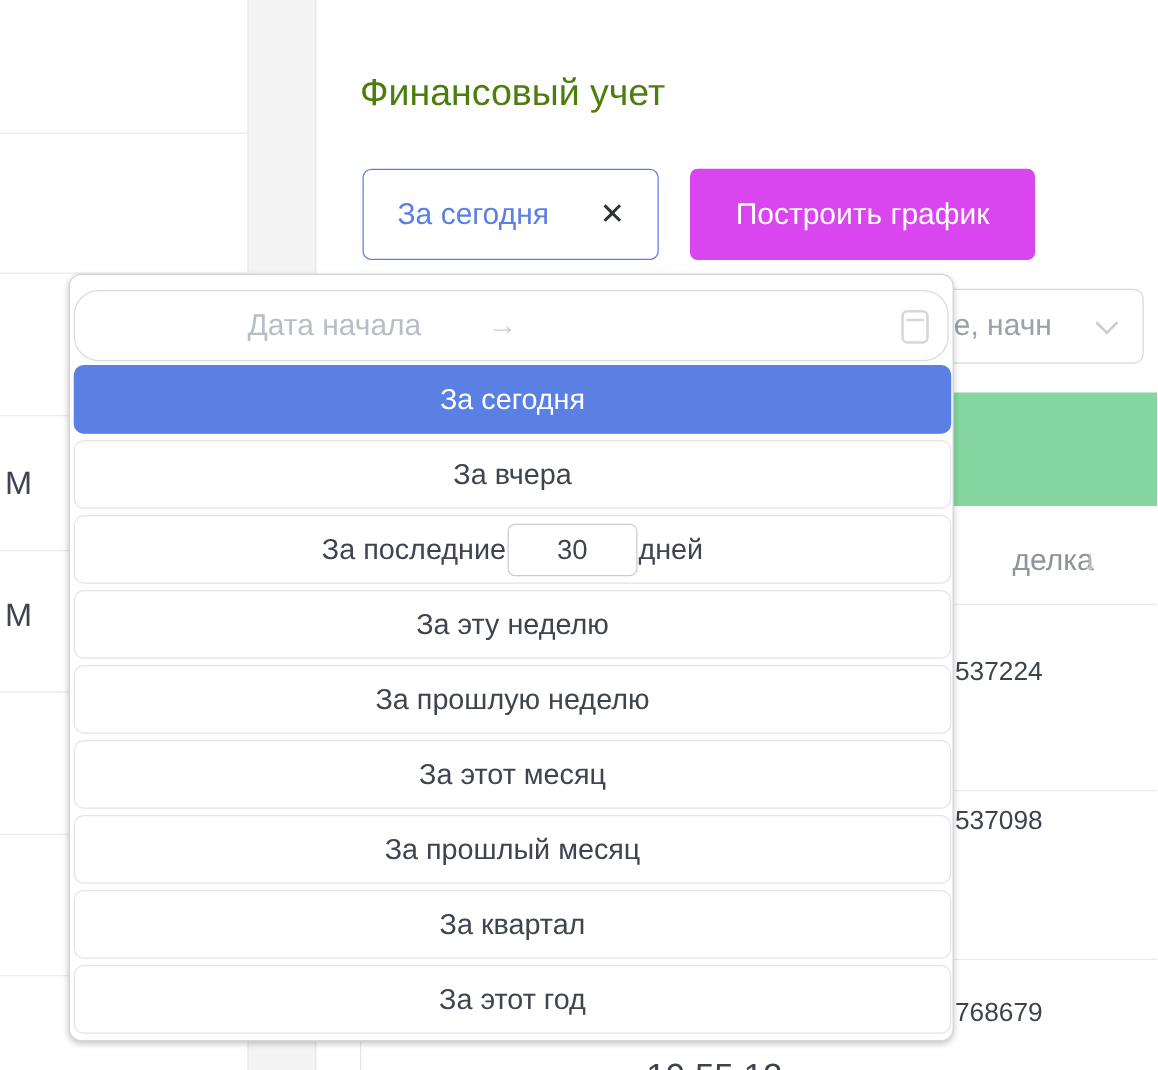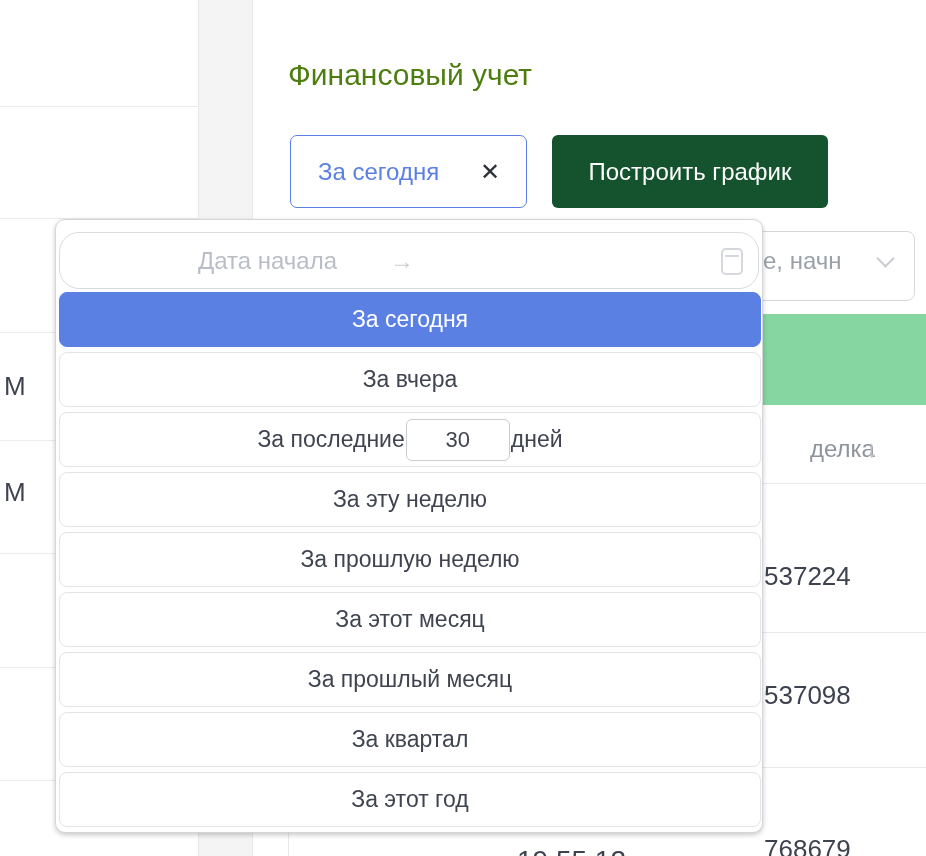--- a/index.html
+++ b/index.html
@@ -19,41 +19,41 @@
   .page-title { position:absolute; left:288px; top:58px; font-size:30px; color:#4d7c0f; z-index:2; }
 
   .period-trigger { position:absolute; left:290px; top:135px; width:237px; height:73px;
                     border:1.5px solid #5b80e4; border-radius:7px; background:#fff;
                     display:flex; align-items:center; z-index:2; cursor:pointer; }
   .period-trigger .trigger-label { margin-left:27px; font-size:24px; color:#5b80e4; }
   .period-trigger .clear-x { position:absolute; right:26px; top:50%; transform:translateY(-50%);
                              font-size:24px; color:#2e3239; font-weight:300; cursor:pointer; }
 
   .build-btn { position:absolute; left:552px; top:135px; width:276px; height:73px;
-               background:#14532d; border:none; border-radius:6px; color:#fff;
+               background:#d946ef; border:none; border-radius:6px; color:#fff;
                font-size:24px; font-family:"Liberation Sans", sans-serif;
                display:flex; align-items:center; justify-content:center; z-index:2; cursor:pointer; }
 
   
-  .right-select { position:absolute; left:700px; top:231px; width:215px; height:70px;
+  .right-select { position:absolute; left:700px; top:231px; width:215px; height:60px;
                   background:#fff; border:1px solid #d6d8dc; border-radius:8px; z-index:2; cursor:pointer; }
   .right-select .rs-text { position:absolute; left:62px; top:15px; font-size:24px; color:#9ba1a9; white-space:nowrap; }
   .right-select .chev { position:absolute; right:22px; top:20px; width:13px; height:13px;
                         border-right:2px solid #c9ccd1; border-bottom:2px solid #c9ccd1;
                         transform:rotate(45deg); }
 
   .green-banner { position:absolute; left:288px; top:314px; width:638px; height:91px;
                   background:#85d6a0; z-index:2; cursor:pointer; }
 
   .table-card { position:absolute; left:288px; top:405px; width:638px; height:451px;
                 background:#fff; border-left:1px solid #e6e7ea; z-index:2; }
   .table-card .th-label { position:absolute; left:475px; top:30px; font-size:24px; color:#8e939c; cursor:pointer;padding-left:46px; }
   .table-card .sort-arrow { position:absolute; left:577px; top:30px; font-size:24px; color:#c6cacf; cursor:pointer; }
   .table-card .row-line { position:absolute; left:0; right:0; height:1px; background:#e9eaec; }
-  .table-card .cell-num { position:absolute; left:475px; font-size:26px; color:#3d424f;margin-top:35px; }
+  .table-card .cell-num { position:absolute; left:475px; font-size:21px; color:#3d424f; }
   .table-card .cell-time { position:absolute; left:228px; top:440px; font-size:28px; color:#3d424f; }
 
   
   .panel { position:absolute; left:55px; top:219px; width:708px; height:614px;
            background:#fff; border:1px solid #d3d5d9; border-radius:10px;
            box-shadow:0 2px 5px rgba(0,0,0,0.22); z-index:10; }
 
   .date-range { position:absolute; left:3px; top:12px; width:700px; height:57px;
                 border:1px solid #d9dbdf; border-radius:20px; background:#fff; }
   .date-range input { position:absolute; top:0; height:100%; border:none; outline:none; background:transparent;

